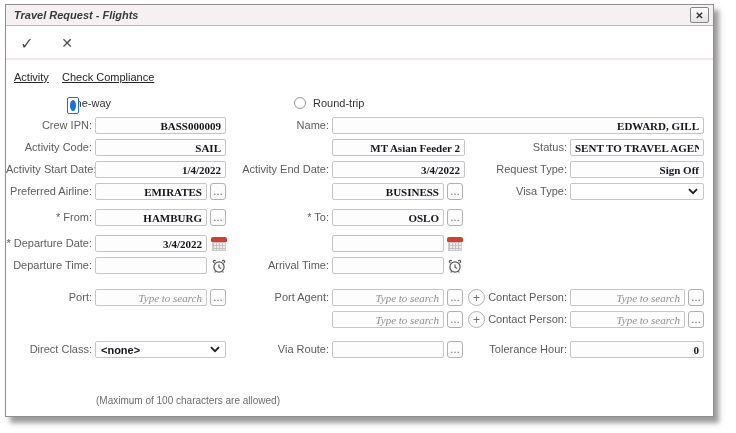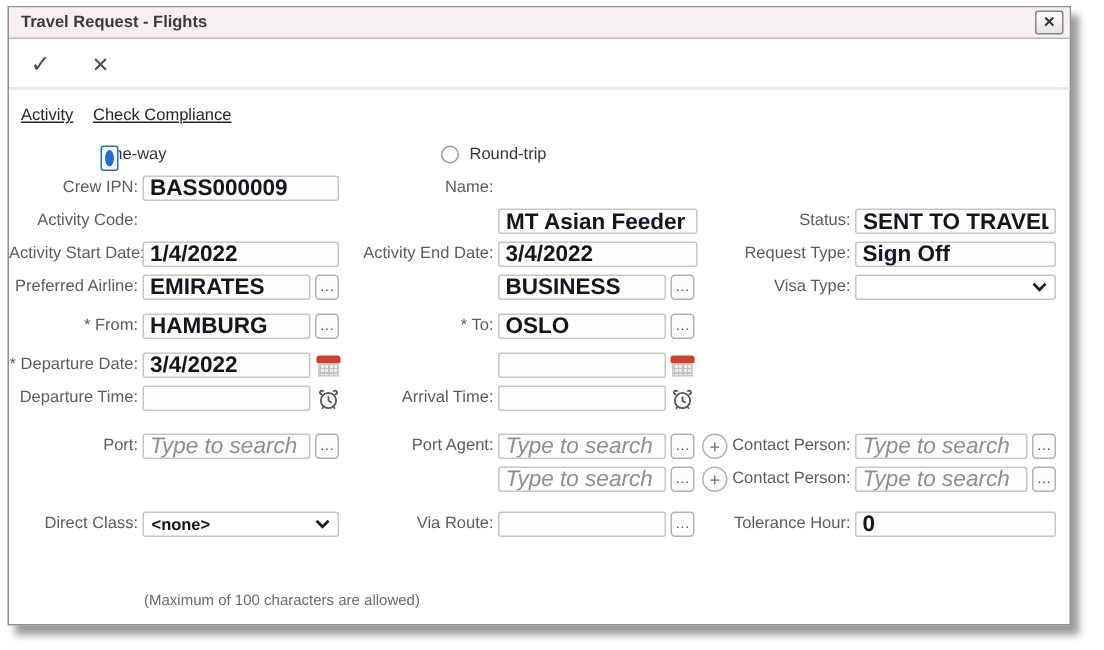--- a/index.html
+++ b/index.html
@@ -7,21 +7,21 @@
               font-family:"Liberation Sans", sans-serif; }
   .stage { position:relative; width:736px; height:433px; }
 
   .dialog { position:absolute; left:5px; top:4px; width:709px; height:413px;
             background:#fff; border:1px solid #8f8f8f;
             box-shadow:5px 6px 5px rgba(75,75,75,.55); }
 
   
   .titlebar { position:absolute; top:0; left:0; right:0; height:21px;
               background:#f7f0f2; border-bottom:1px solid #c2b6ba;
-              display:flex; align-items:center; padding:0 8px; }
+              display:flex; align-items:center; padding:0 8px;font-style:italic; }
   .title { font-size:11px; font-weight:700; color:#3a3a3a; }
   .close-btn { position:absolute; right:4px; top:2px; width:19px; height:16px;
                border:1px solid #868686; border-radius:2px;
                background:linear-gradient(#fefefe,#e4e4e4);
                font-size:10px; font-weight:700; color:#333; line-height:13px;
                text-align:center; cursor:pointer; padding:0; }
 
   
   .toolbar { position:absolute; top:21px; left:0; right:0; height:34px;
              background:#fff; border-bottom:2px solid #f3e6ea; }
@@ -42,22 +42,22 @@
 
   
   .row { position:absolute; left:0; width:100%; height:17px; }
   .lbl { position:absolute; top:0; font-size:11px; color:#5c5c5c;
          line-height:17px; text-align:right; white-space:nowrap; }
   .lbl.c1 { left:0;   width:86px;  }
   .lbl.c2 { left:160px; width:163px; }
   .lbl.c3 { left:428px; width:133px; }
 
   .inp { position:absolute; top:0; height:17px; border:1px solid #c9c5c5;
-         border-radius:2px; background:#fdfdfd; font-family:Liberation Sans, sans-serif;
-         font-size:15px; font-weight:700; color:#15151f; padding:0 4px; }
+         border-radius:2px; background:#fdfdfd; font-family:Liberation Serif, serif;
+         font-size:11px; font-weight:700; color:#15151f; padding:0 4px;text-align:right; }
   .inp::placeholder { font-style:italic; color:#8f8f8f; font-weight:400; }
 
   .f1  { left:89px;  width:131px; }   
   .f1s { left:89px;  width:112px; }   
   .f2  { left:326px; width:133px; }   
   .f2s { left:326px; width:112px; }   
   .f3  { left:564px; width:134px; }   
   .f3s { left:564px; width:115px; }   
   .fname { left:326px; width:372px; } 
 
@@ -130,24 +130,26 @@
   </div>
   <div class="radio-opt" style="left:288px">
     <span class="rdot"></span>
     <span class="rlabel">Round-trip</span>
   </div>
 
   <div class="row" style="top:112px">
     <span class="lbl c1">Crew IPN:</span>
     <input class="inp f1" value="BASS000009" style="">
     <span class="lbl c2">Name:</span>
+    <input class="inp fname" value="EDWARD, GILL" style="">
   </div>
 
   <div class="row" style="top:134px">
     <span class="lbl c1">Activity Code:</span>
+    <input class="inp f1" value="SAIL" style="">
     <input class="inp f2" value="MT Asian Feeder 2" style="">
     <span class="lbl c3">Status:</span>
     <input class="inp f3" value="SENT TO TRAVEL AGENT" style="">
   </div>
 
   <div class="row" style="top:156px">
     <span class="lbl c1">Activity Start Date:</span>
     <input class="inp f1" value="1/4/2022" style="">
     <span class="lbl c2">Activity End Date:</span>
     <input class="inp f2" value="3/4/2022" style="">

